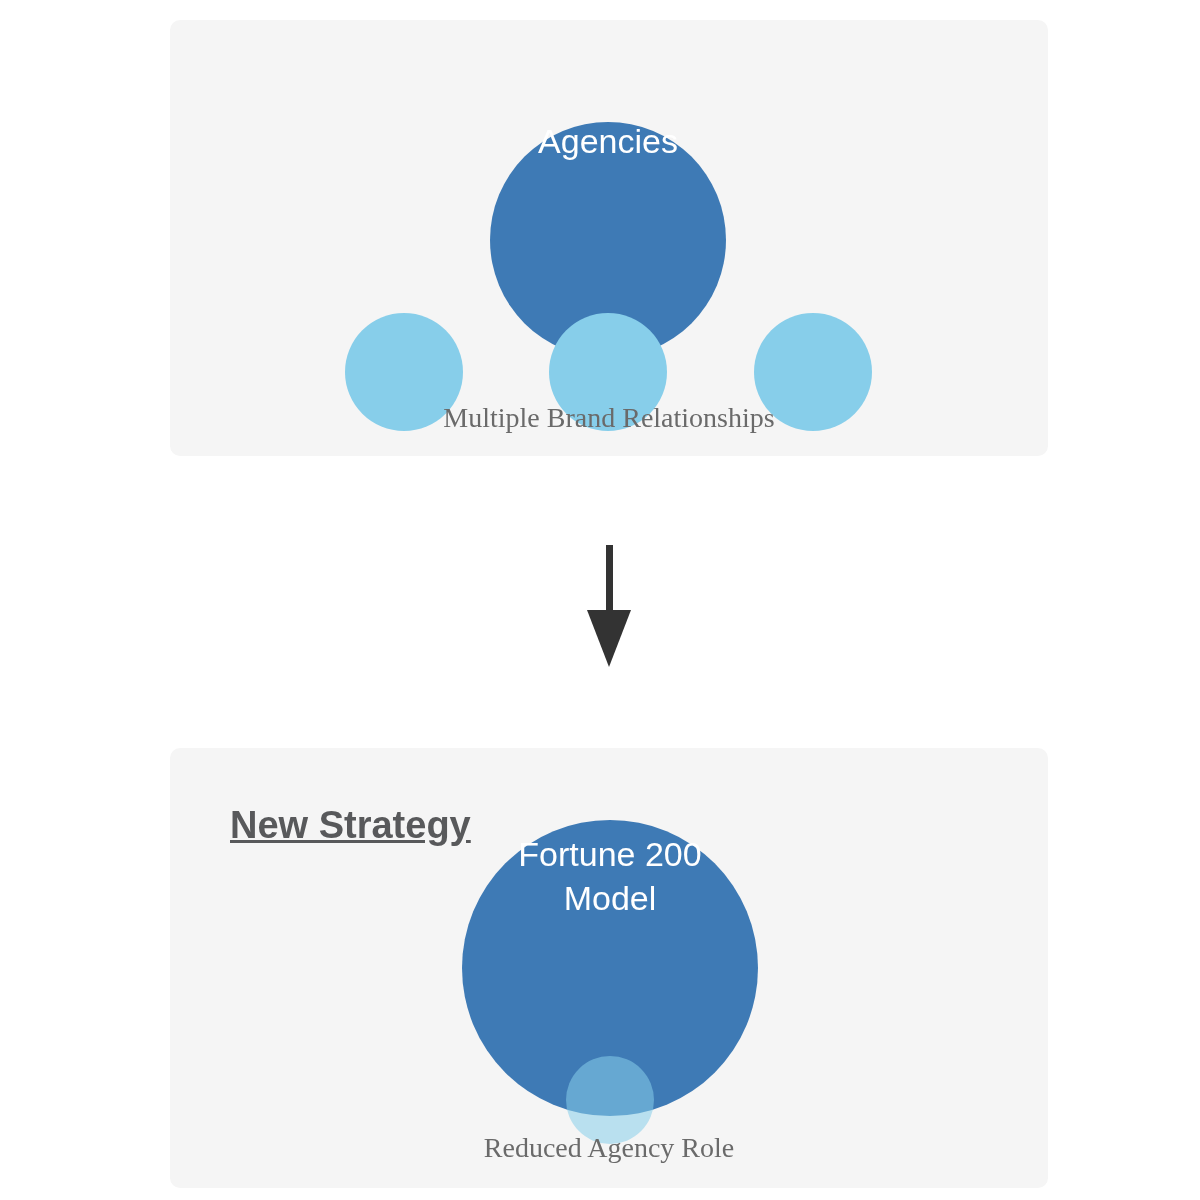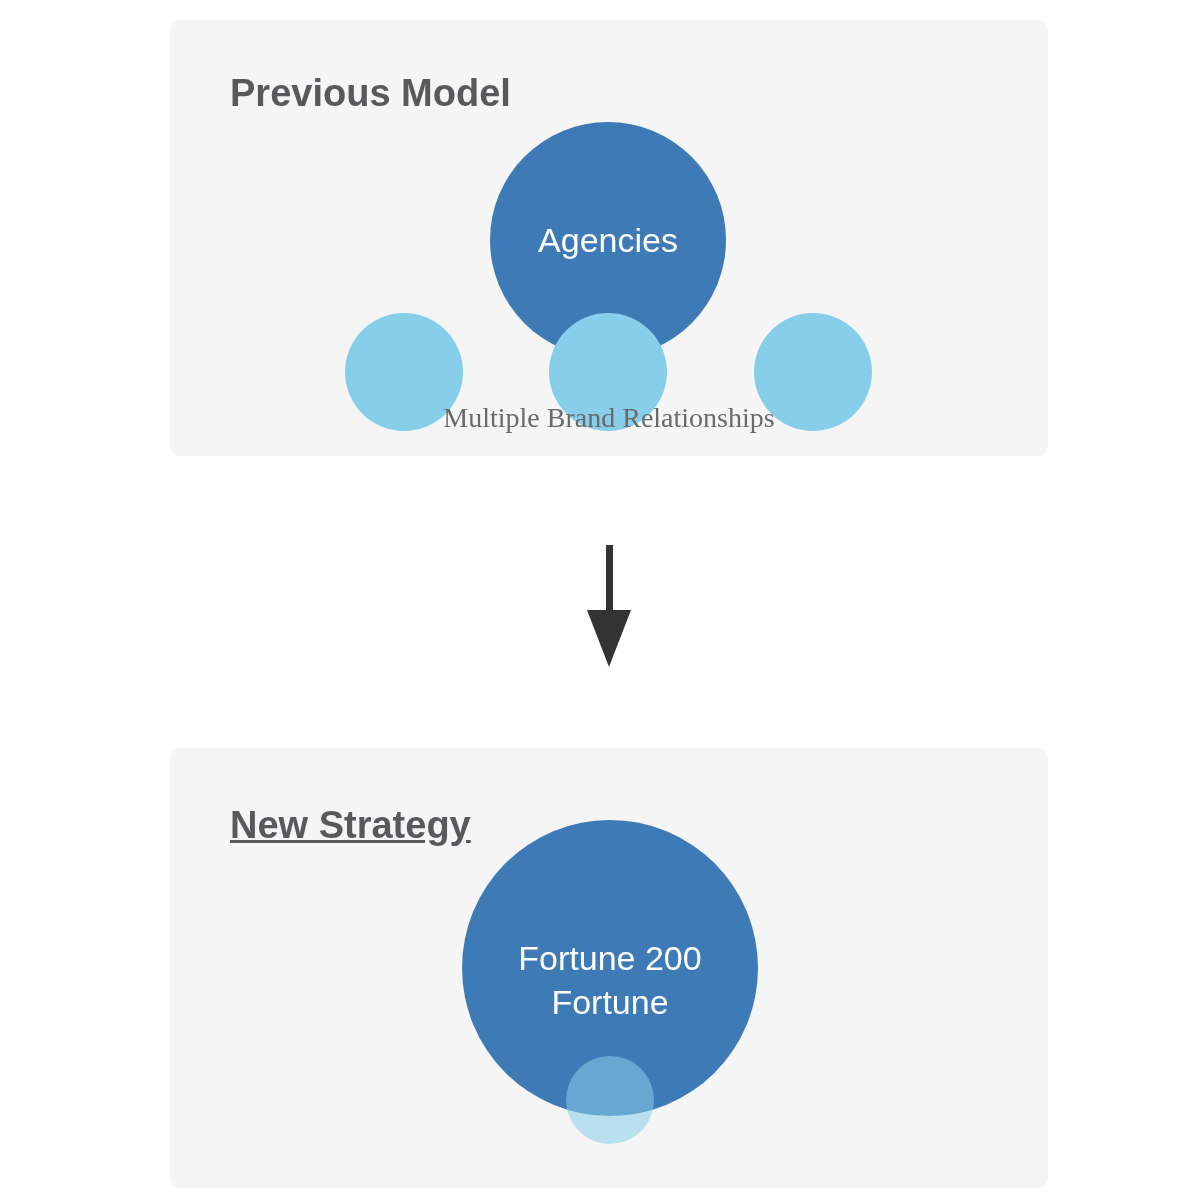--- a/index.html
+++ b/index.html
@@ -30,21 +30,21 @@
     color: var(--title-gray, #58595b);
     white-space: nowrap;
   }
   #panel-previous .panel-title { top: 52px; }
   #panel-new      .panel-title { top: 56px; text-decoration: underline; }
 
   .circle {
     position: absolute;
     border-radius: 50%;
     display: flex;
-    align-items: center;
+    align-items: flex-start;
     justify-content: center;
     text-align: center;
   }
   .circle.dark  { background: var(--dark-blue, #3e7ab5); color: var(--circle-text, #ffffff); }
   .circle.light { background: var(--light-blue, #87ceea); }
 
   
   #prev-main-circle   { left: 320px; top: 102px; width: 236px; height: 236px; font-size: 34px; z-index: 1; }
   #prev-sub-left      { left: 175px; top: 293px; width: 118px; height: 118px; z-index: 2; }
   #prev-sub-center    { left: 379px; top: 293px; width: 118px; height: 118px; z-index: 2; }
@@ -86,21 +86,20 @@
     height: 0;
     border-left: 22px solid transparent;
     border-right: 22px solid transparent;
     border-top: 57px solid var(--arrow, #333333);
   }
 </style>
 </head>
 <body>
 
 <div class="panel" id="panel-previous">
-  <div class="panel-title">Previous Model</div>
 
   <div class="circle dark" id="prev-main-circle">
     <span>Agencies</span>
   </div>
 
   <div class="circle light" id="prev-sub-left"></div>
   <div class="circle light" id="prev-sub-center"></div>
   <div class="circle light" id="prev-sub-right"></div>
 
   <div class="caption">Multiple Brand Relationships</div>
@@ -110,19 +109,20 @@
   <div class="arrow-stem"></div>
   <div class="arrow-head"></div>
 </div>
 
 <div class="panel" id="panel-new">
   <div class="panel-title">New Strategy</div>
 
   <div class="circle dark" id="new-main-circle">
     <span class="label-offset">
       <span>Fortune 200</span><br>
-      <span>Fortune</span>
+      <span>Model</span>
     </span>
   </div>
 
   <div class="circle light" id="new-sub-circle"></div>
 
+  <div class="caption">Reduced Agency Role</div>
 </div>
 
 </body></html>

